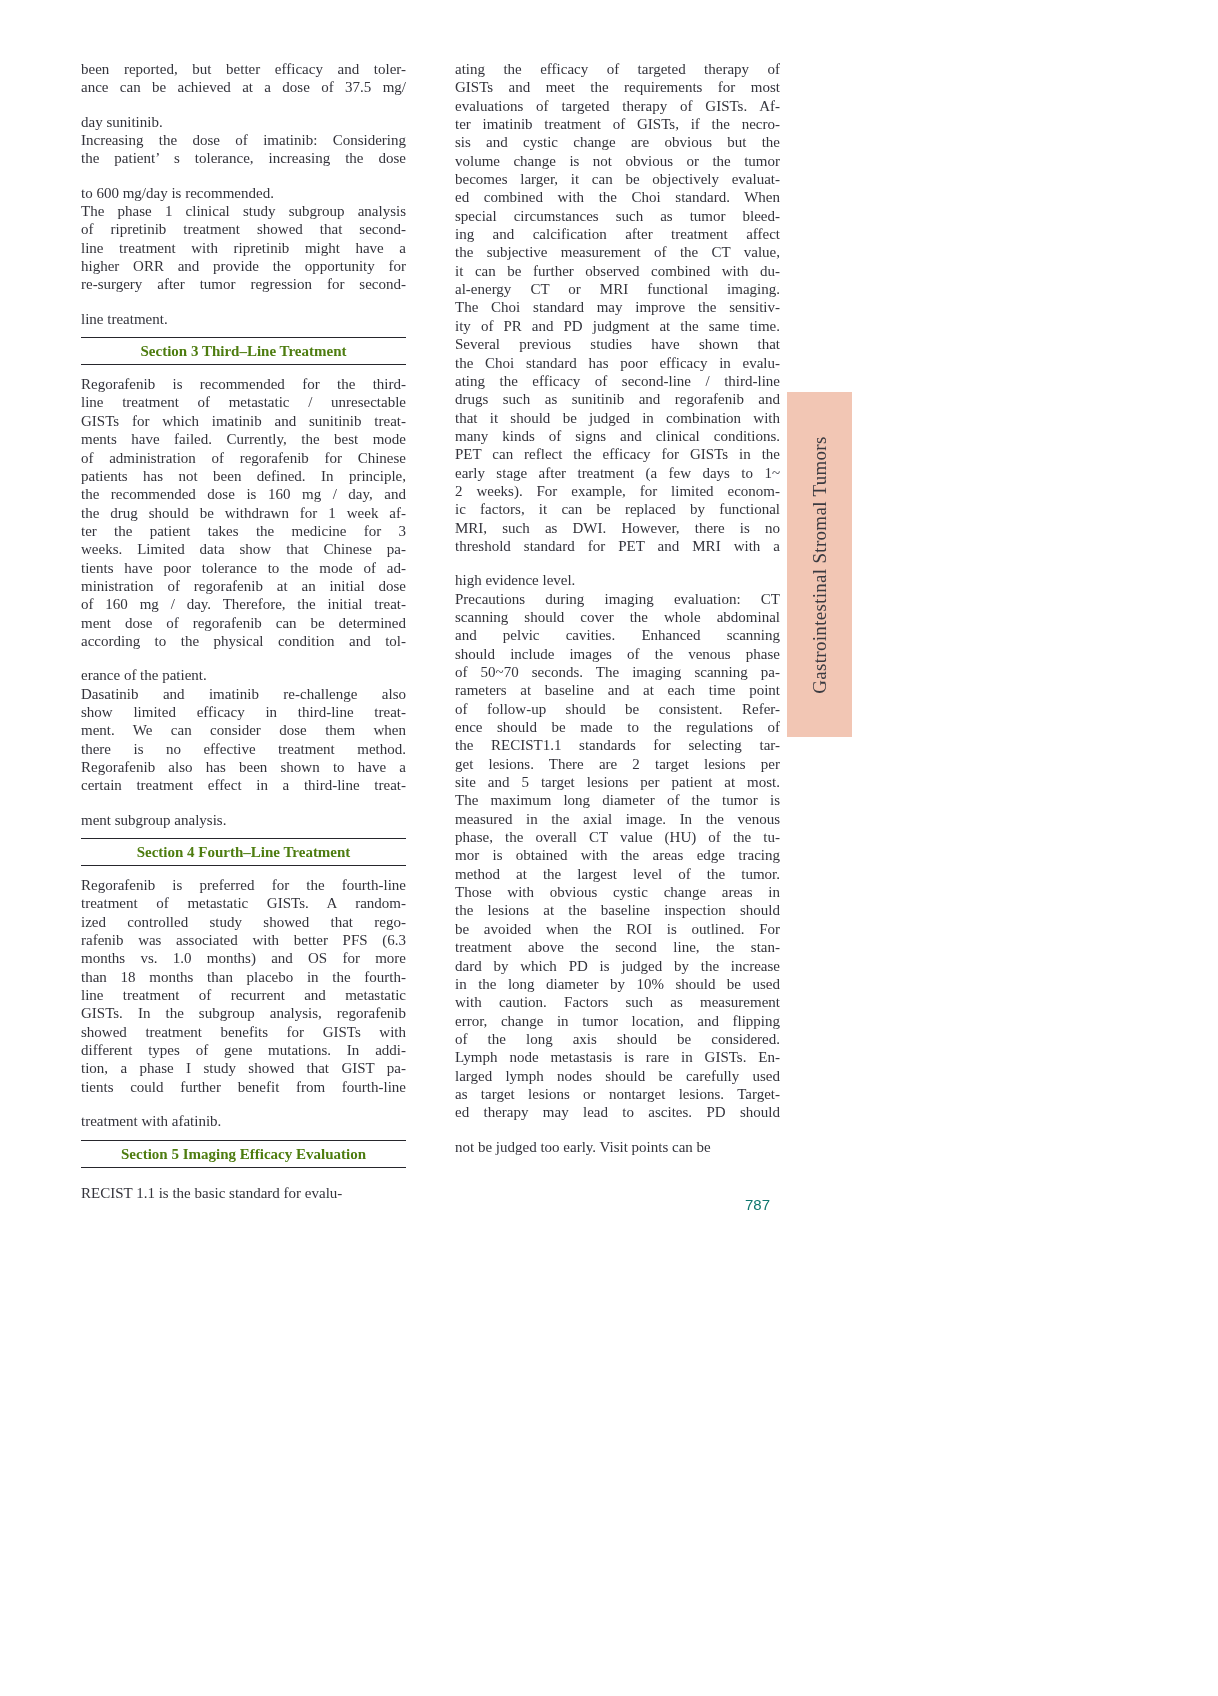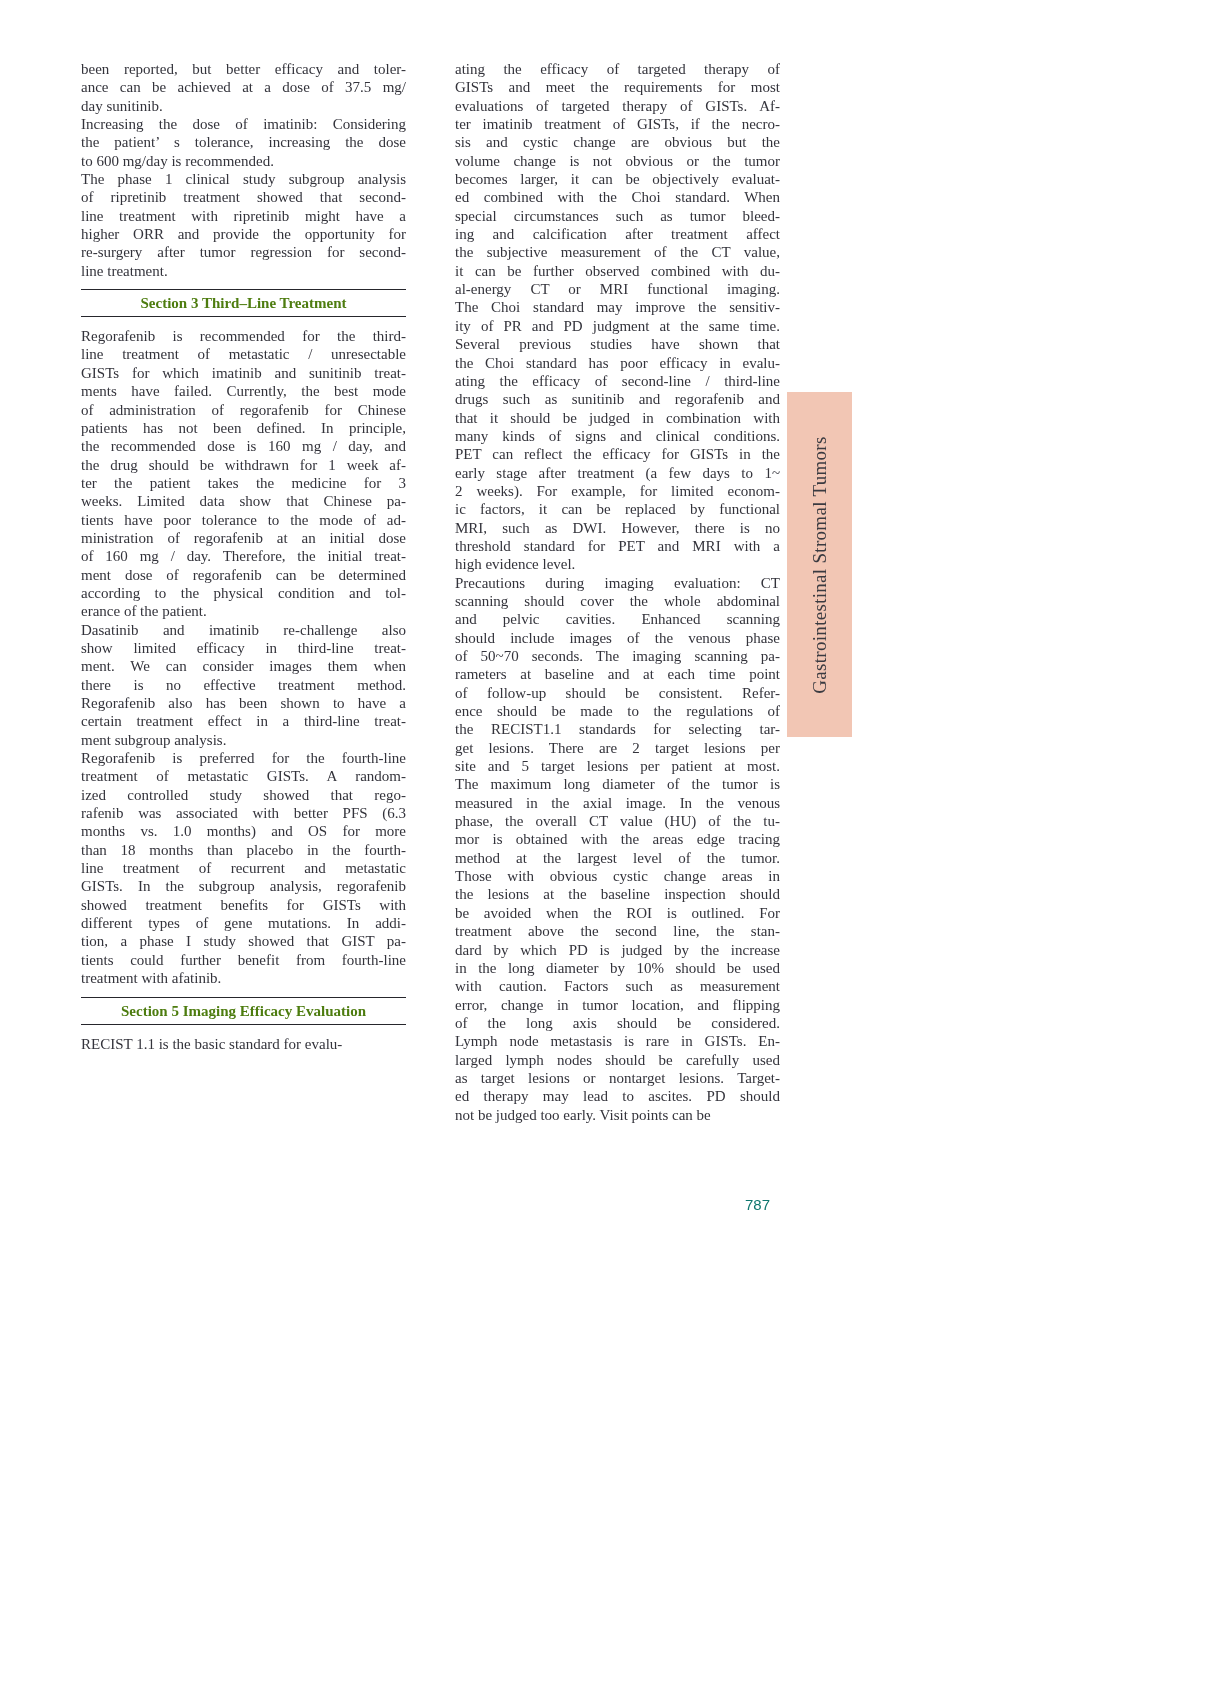--- a/index.html
+++ b/index.html
@@ -21,21 +21,21 @@
   .col-left  { left: 81px; }
   .col-right { left: 455px; }
   .para { margin: 0; }
   .line {
     font-size: 15px;
     line-height: 18.35px;
     text-align: justify;
     text-align-last: justify;
     white-space: normal;
   }
-  .line-end { text-align-last: left; }
+  .line-end { text-align-last: left; margin-top: 16px; }
   .section-heading { margin: 9px 0 10px 0; }
   .rule {
     height: 0;
     border-top: 1.6px solid #26262c;
     margin: 0;
   }
   .section-title {
     font-weight: bold;
     font-size: 15px;
     text-align: center;
@@ -113,25 +113,30 @@
         <div class="line">tients have poor tolerance to the mode of ad-</div>
         <div class="line">ministration of regorafenib at an initial dose</div>
         <div class="line">of 160 mg / day. Therefore, the initial treat-</div>
         <div class="line">ment dose of regorafenib can be determined</div>
         <div class="line">according to the physical condition and tol-</div>
         <div class="line line-end">erance of the patient.</div>
       </div>
       <div class="para">
         <div class="line">Dasatinib and imatinib re-challenge also</div>
         <div class="line">show limited efficacy in third-line treat-</div>
-        <div class="line">ment. We can consider images them when</div>
+        <div class="line">ment. We can consider dose them when</div>
         <div class="line">there is no effective treatment method.</div>
         <div class="line">Regorafenib also has been shown to have a</div>
         <div class="line">certain treatment effect in a third-line treat-</div>
         <div class="line line-end">ment subgroup analysis.</div>
+      </div>
+      <div class="section-heading">
+        <div class="rule"></div>
+        <div class="section-title">Section 4 Fourth–Line Treatment</div>
+        <div class="rule"></div>
       </div>
       <div class="para">
         <div class="line">Regorafenib is preferred for the fourth-line</div>
         <div class="line">treatment of metastatic GISTs. A random-</div>
         <div class="line">ized controlled study showed that rego-</div>
         <div class="line">rafenib was associated with better PFS (6.3</div>
         <div class="line">months vs. 1.0 months) and OS for more</div>
         <div class="line">than 18 months than placebo in the fourth-</div>
         <div class="line">line treatment of recurrent and metastatic</div>
         <div class="line">GISTs. In the subgroup analysis, regorafenib</div>

